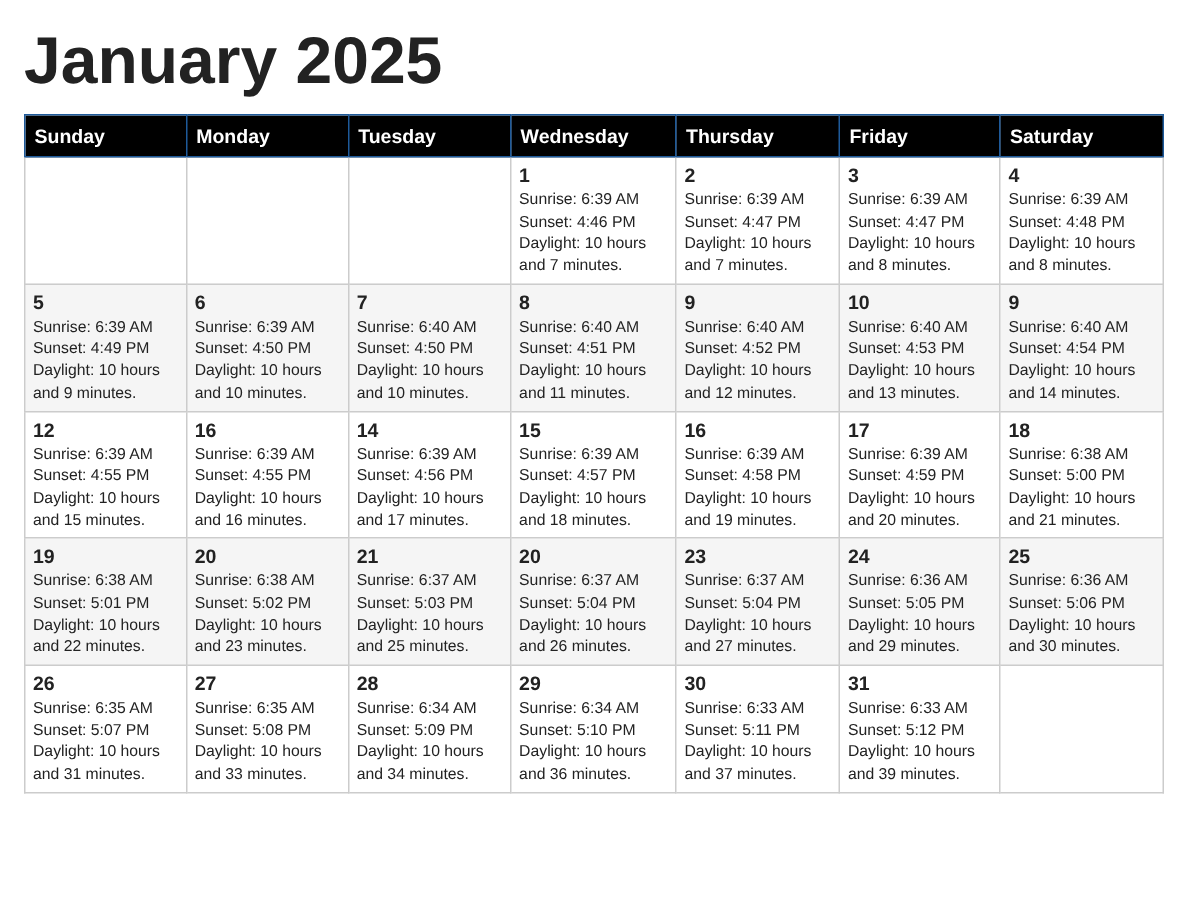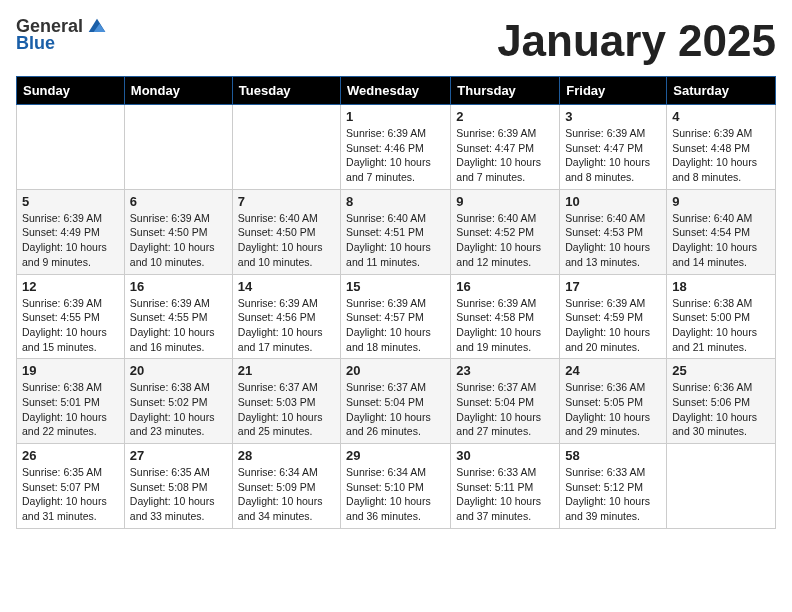--- a/index.html
+++ b/index.html
@@ -81,30 +81,20 @@
       color: #222;
     }
     .empty-cell {
       background: #fff !important;
     }
   </style>
 </head>
 <body>
 
 <div class="header">
-  <div class="logo">
-    <div class="logo-text">
-      <span style="font-size:18px;font-weight:bold;color:#333;">General</span>
-      <svg class="logo-icon" viewBox="0 0 24 24" xmlns="http://www.w3.org/2000/svg">
-        <polygon points="12,2 22,18 2,18" fill="#1a5fa8"></polygon>
-        <polygon points="15,8 22,18 8,18" fill="#4a90d9"></polygon>
-      </svg>
-    </div>
-    <span style="font-size:18px;font-weight:bold;color:#1a5fa8;margin-top:-4px;">Blue</span>
-  </div>
   <div class="title-block">
     <div class="main-title">January 2025</div>
   </div>
 </div>
 
 <table class="calendar">
   <thead>
     <tr>
       <th>Sunday</th>
       <th>Monday</th>
@@ -332,21 +322,21 @@
 and 36 minutes.</div>
         </td>
         <td>
           <span class="day-num">30</span>
           <div class="day-info" style="white-space: pre-line;">Sunrise: 6:33 AM
 Sunset: 5:11 PM
 Daylight: 10 hours
 and 37 minutes.</div>
         </td>
         <td>
-          <span class="day-num">58</span>
+          <span class="day-num">31</span>
           <div class="day-info" style="white-space: pre-line;">Sunrise: 6:33 AM
 Sunset: 5:12 PM
 Daylight: 10 hours
 and 39 minutes.</div>
         </td>
         <td class="empty-cell"></td>
       </tr>
     </tbody>
 </table>
 

